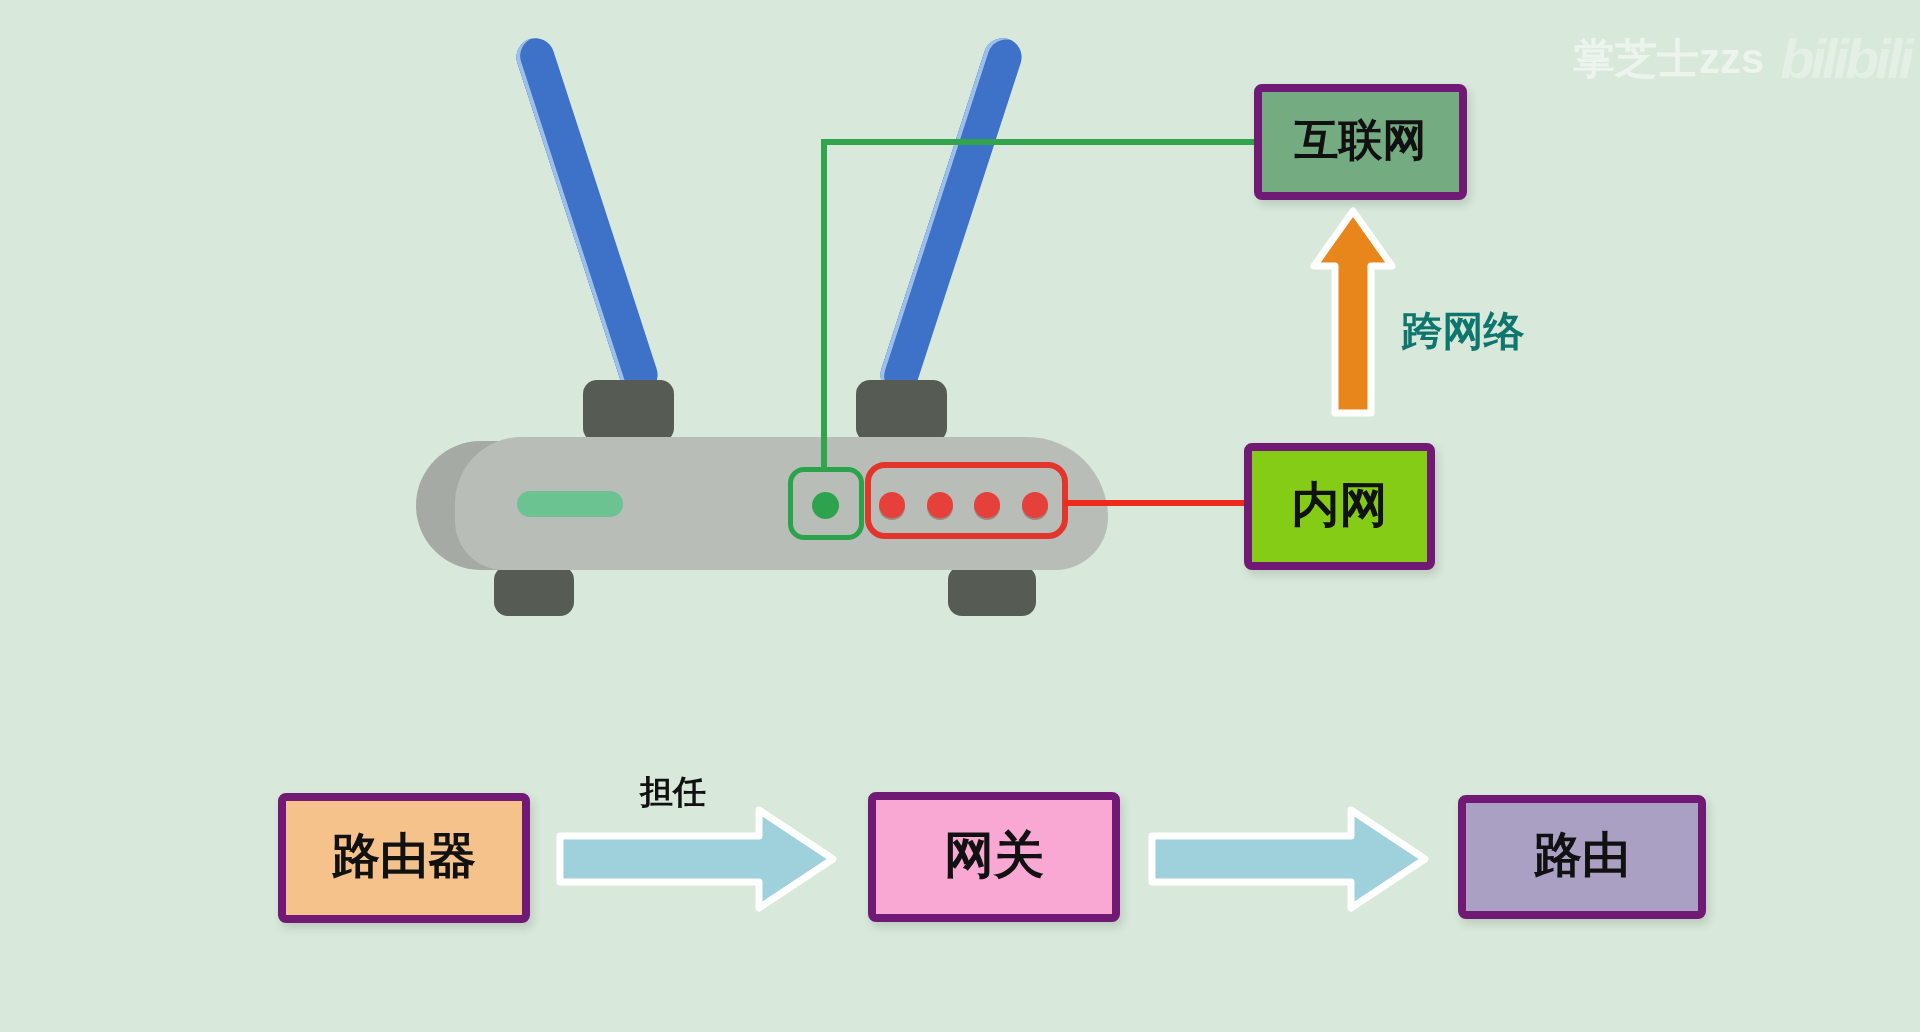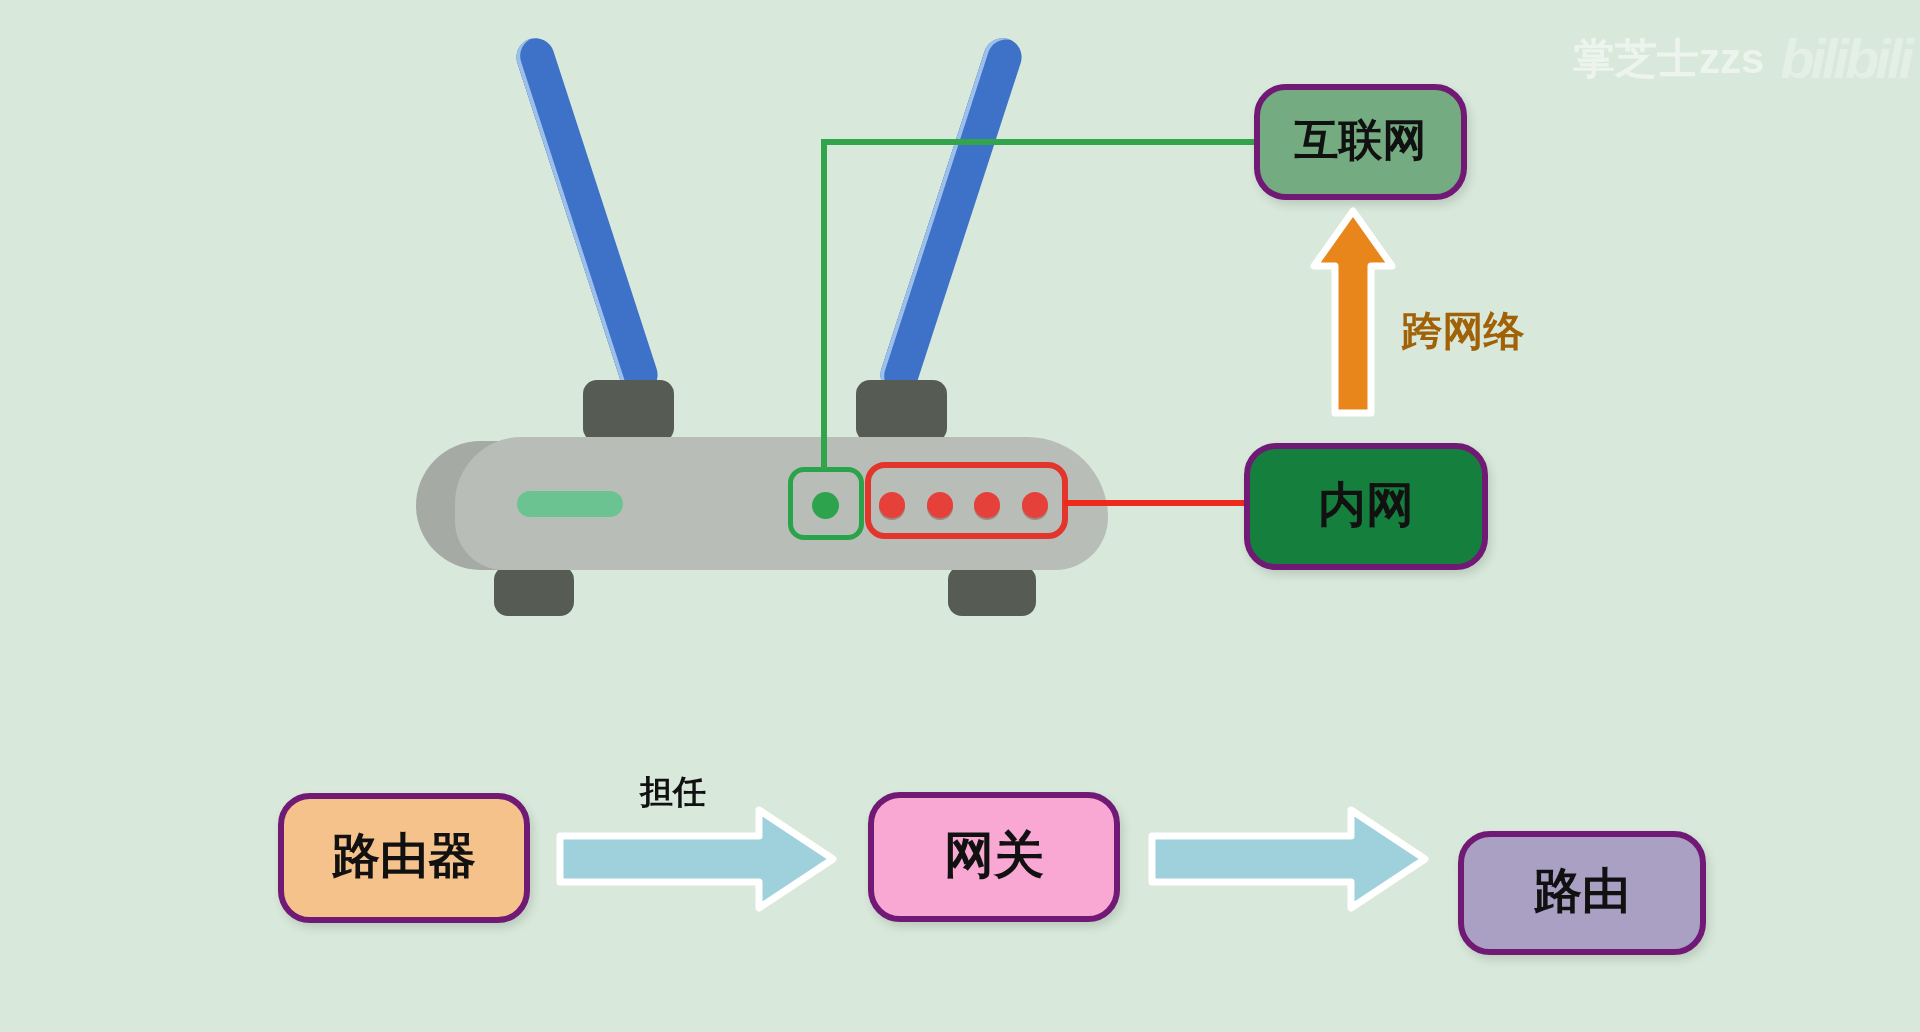--- a/index.html
+++ b/index.html
@@ -3,31 +3,31 @@
 <meta charset="utf-8">
 <style>
   * { margin:0; padding:0; box-sizing:border-box; }
   html,body { width:1920px; height:1032px; overflow:hidden; }
   body { background:#d8e8da; font-family:"Liberation Sans","DejaVu Sans",sans-serif; position:relative; }
   .stage { position:absolute; inset:0; width:1920px; height:1032px; }
 
   
   .node {
     position:absolute; display:flex; align-items:center; justify-content:center;
-    border:6px solid #701a75; border-radius:32px;
+    border:8px solid #701a75; border-radius:8px;
     box-shadow:3px 5px 8px rgba(60,80,60,.18);
     color:#111; font-weight:900;
   }
   .node .lbl { transform:translateY(-2px); }
 
   
   .internet-box { left:1254px; top:84px; width:213px; height:116px; background:#74ab81; font-size:44px; }
-  .intranet-box { left:1244px; top:443px; width:244px; height:127px; background:#15803d; font-size:48px;justify-content:center; }
+  .intranet-box { left:1244px; top:443px; width:191px; height:127px; background:#84cc16; font-size:48px;justify-content:center; }
   .cross-label  { position:absolute; left:1378px; top:304px; width:170px; text-align:center;
-                  font-size:41px; font-weight:900; color:#a16207; }
+                  font-size:41px; font-weight:900; color:#0f766e; }
 
   .up-arrow { position:absolute; left:1305px; top:202px; width:96px; height:220px; }
 
   
   .line { position:absolute; }
   .wan-line-v { left:821px; top:139px; width:6px;  height:331px; background:#32a44b; }
   .wan-line-h { left:821px; top:139px; width:435px; height:6px;  background:#32a44b; }
   .lan-line   { left:1064px; top:500px; width:182px; height:6px; background:#ee2a1c; }
 
   
@@ -53,21 +53,21 @@
   .lan-outline { position:absolute; left:865px; top:462px; width:203px; height:77px;
                  border:6px solid #e2352b; border-radius:20px; }
   .lan-dot { position:absolute; top:492px; width:26px; height:26px; border-radius:50%;
              background:#e5403a; box-shadow:0 2px 0 rgba(120,30,20,.35); }
   .lan-dot-1 { left:879px; } .lan-dot-2 { left:927px; }
   .lan-dot-3 { left:974px; } .lan-dot-4 { left:1022px; }
 
   
   .router-node  { left:278px;  top:793px; width:252px; height:130px; background:#f6c28c; font-size:48px; }
   .gateway-node { left:868px;  top:792px; width:252px; height:130px; background:#f9a8d4; font-size:50px; }
-  .route-node   { left:1458px; top:795px; width:248px; height:124px; background:#a9a0c4; font-size:48px;margin-top:36px; }
+  .route-node   { left:1458px; top:795px; width:248px; height:124px; background:#a9a0c4; font-size:48px; }
   .flow-arrow { position:absolute; width:286px; height:115px; top:804px; }
   .flow-arrow-1 { left:554px; }
   .flow-arrow-2 { left:1146px; }
   .edge-label { position:absolute; top:770px; width:150px; text-align:center;
                 font-size:33px; font-weight:900; color:#111; }
   .edge-label-1 { left:598px; }
   .edge-label-2 { left:1192px; }
 
   
   .watermark { position:absolute; top:26px; left:1540px; width:370px; display:flex;

